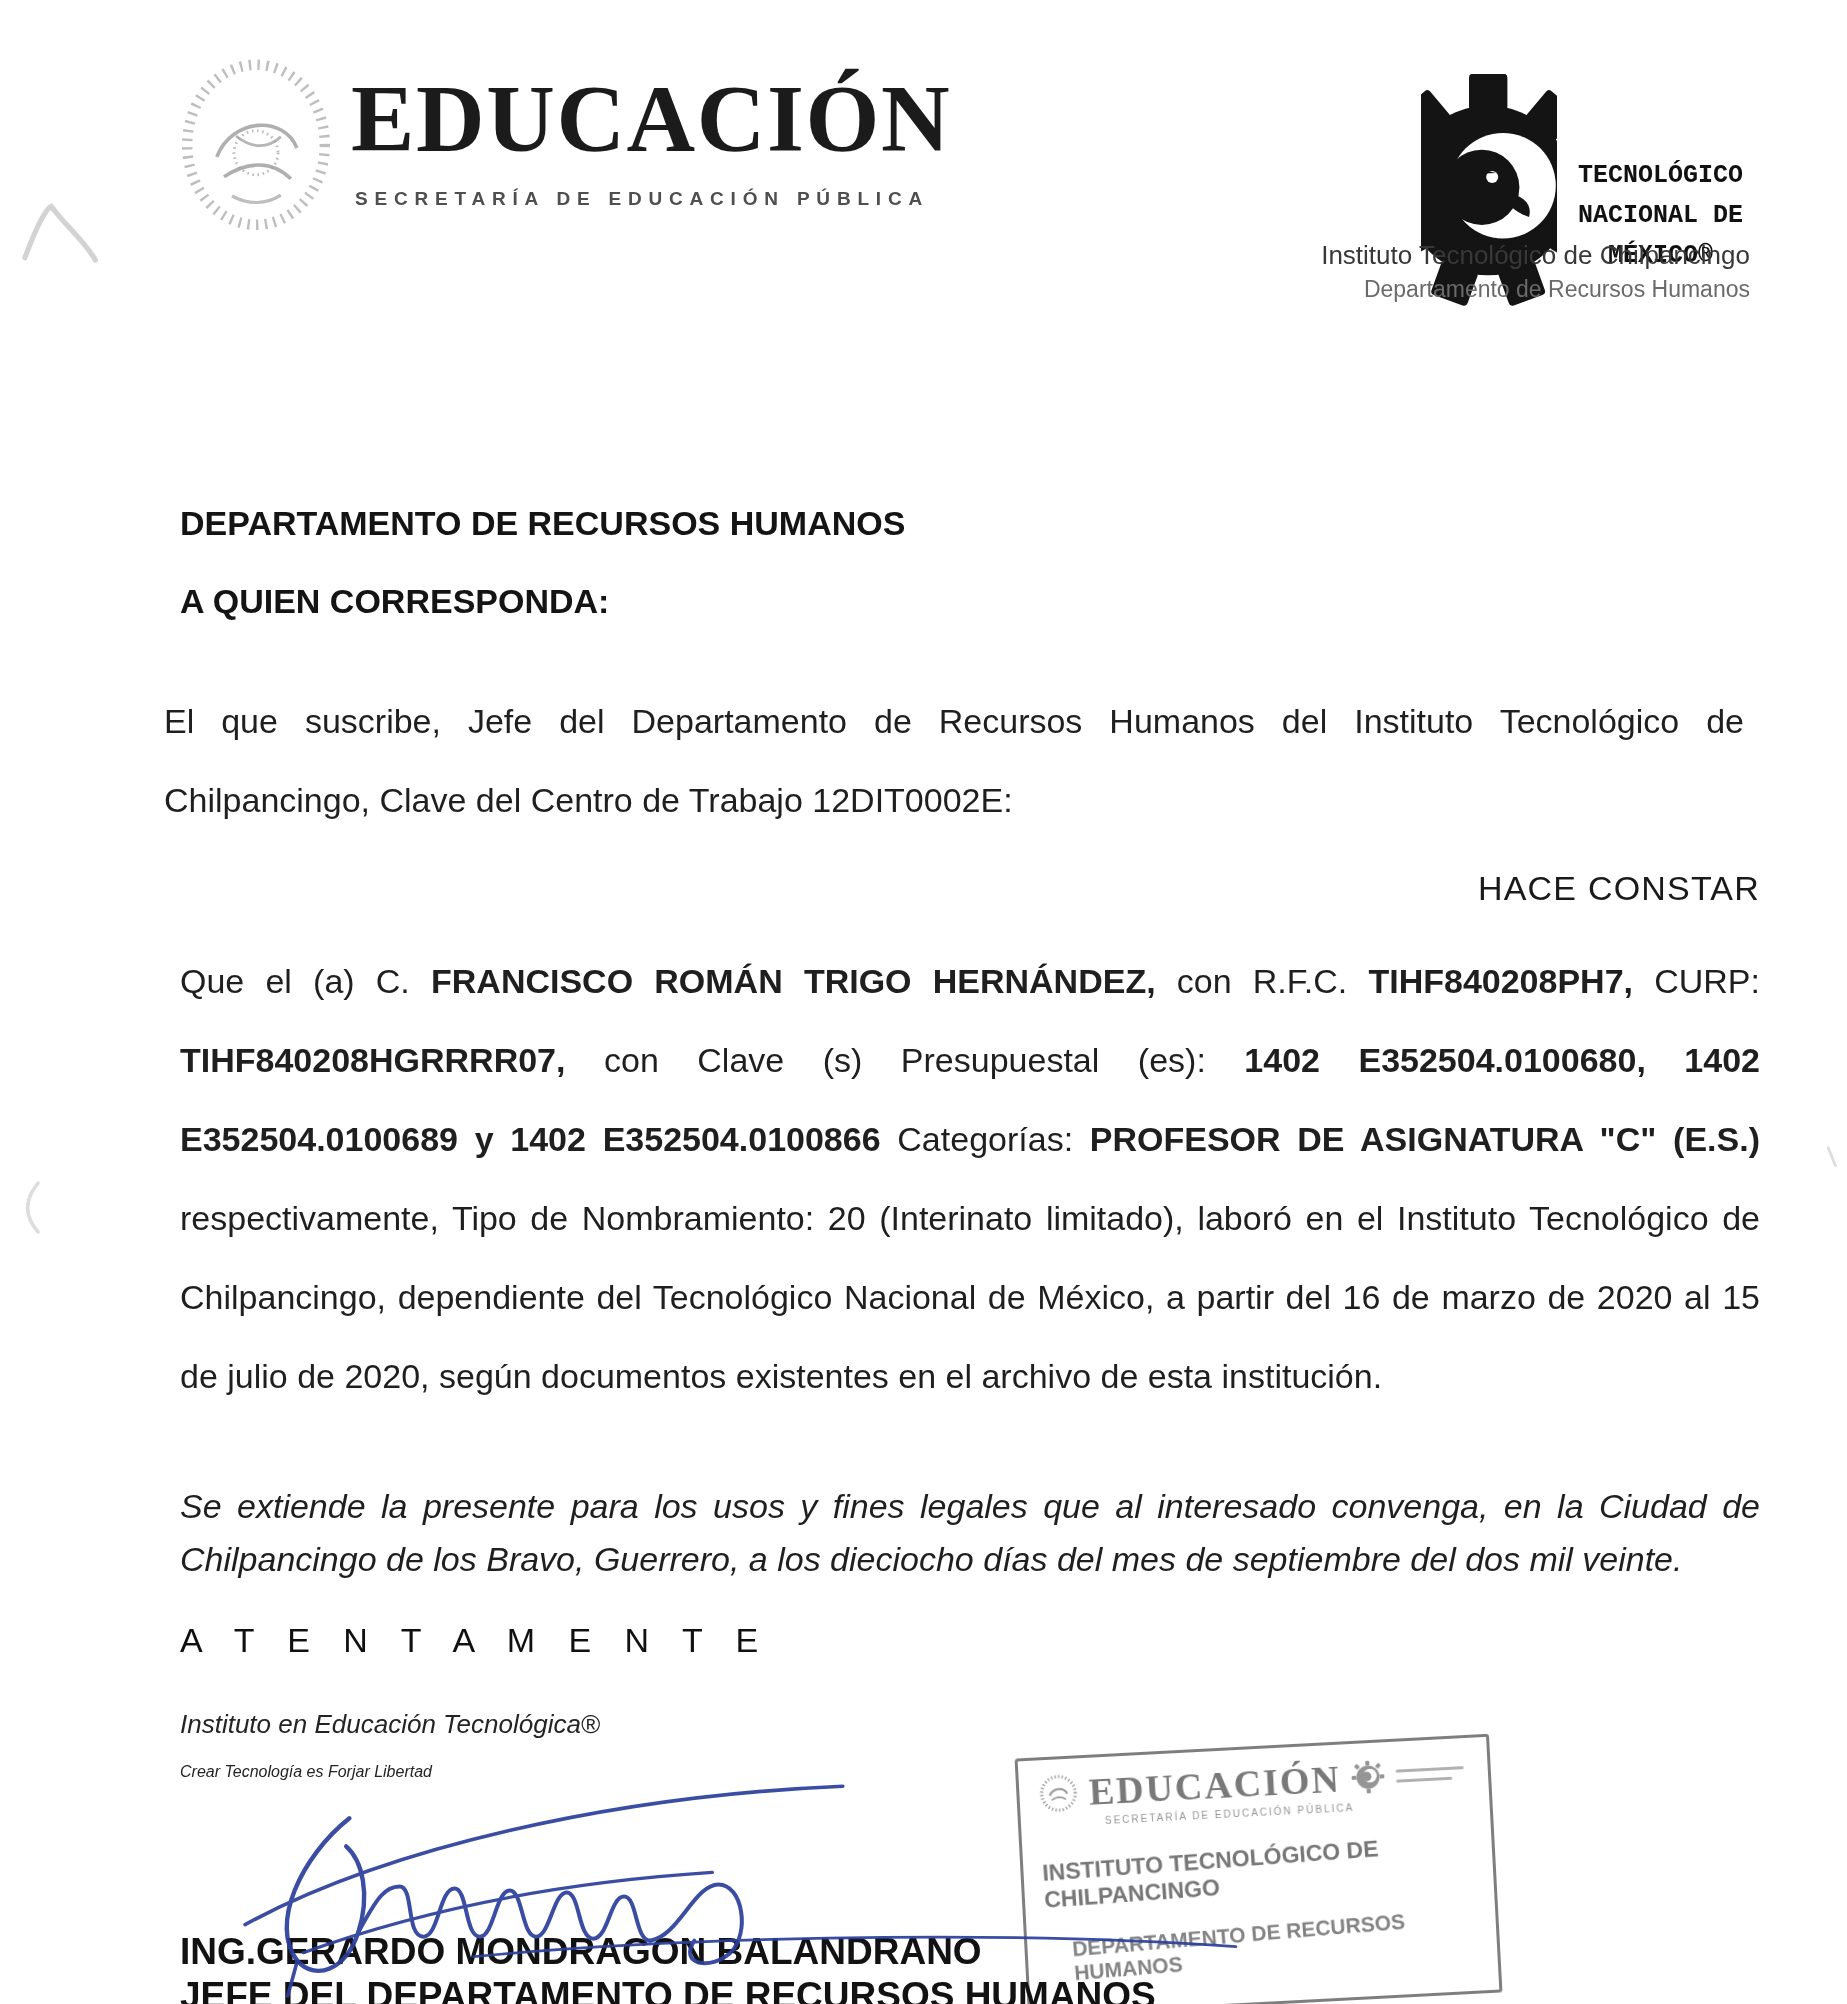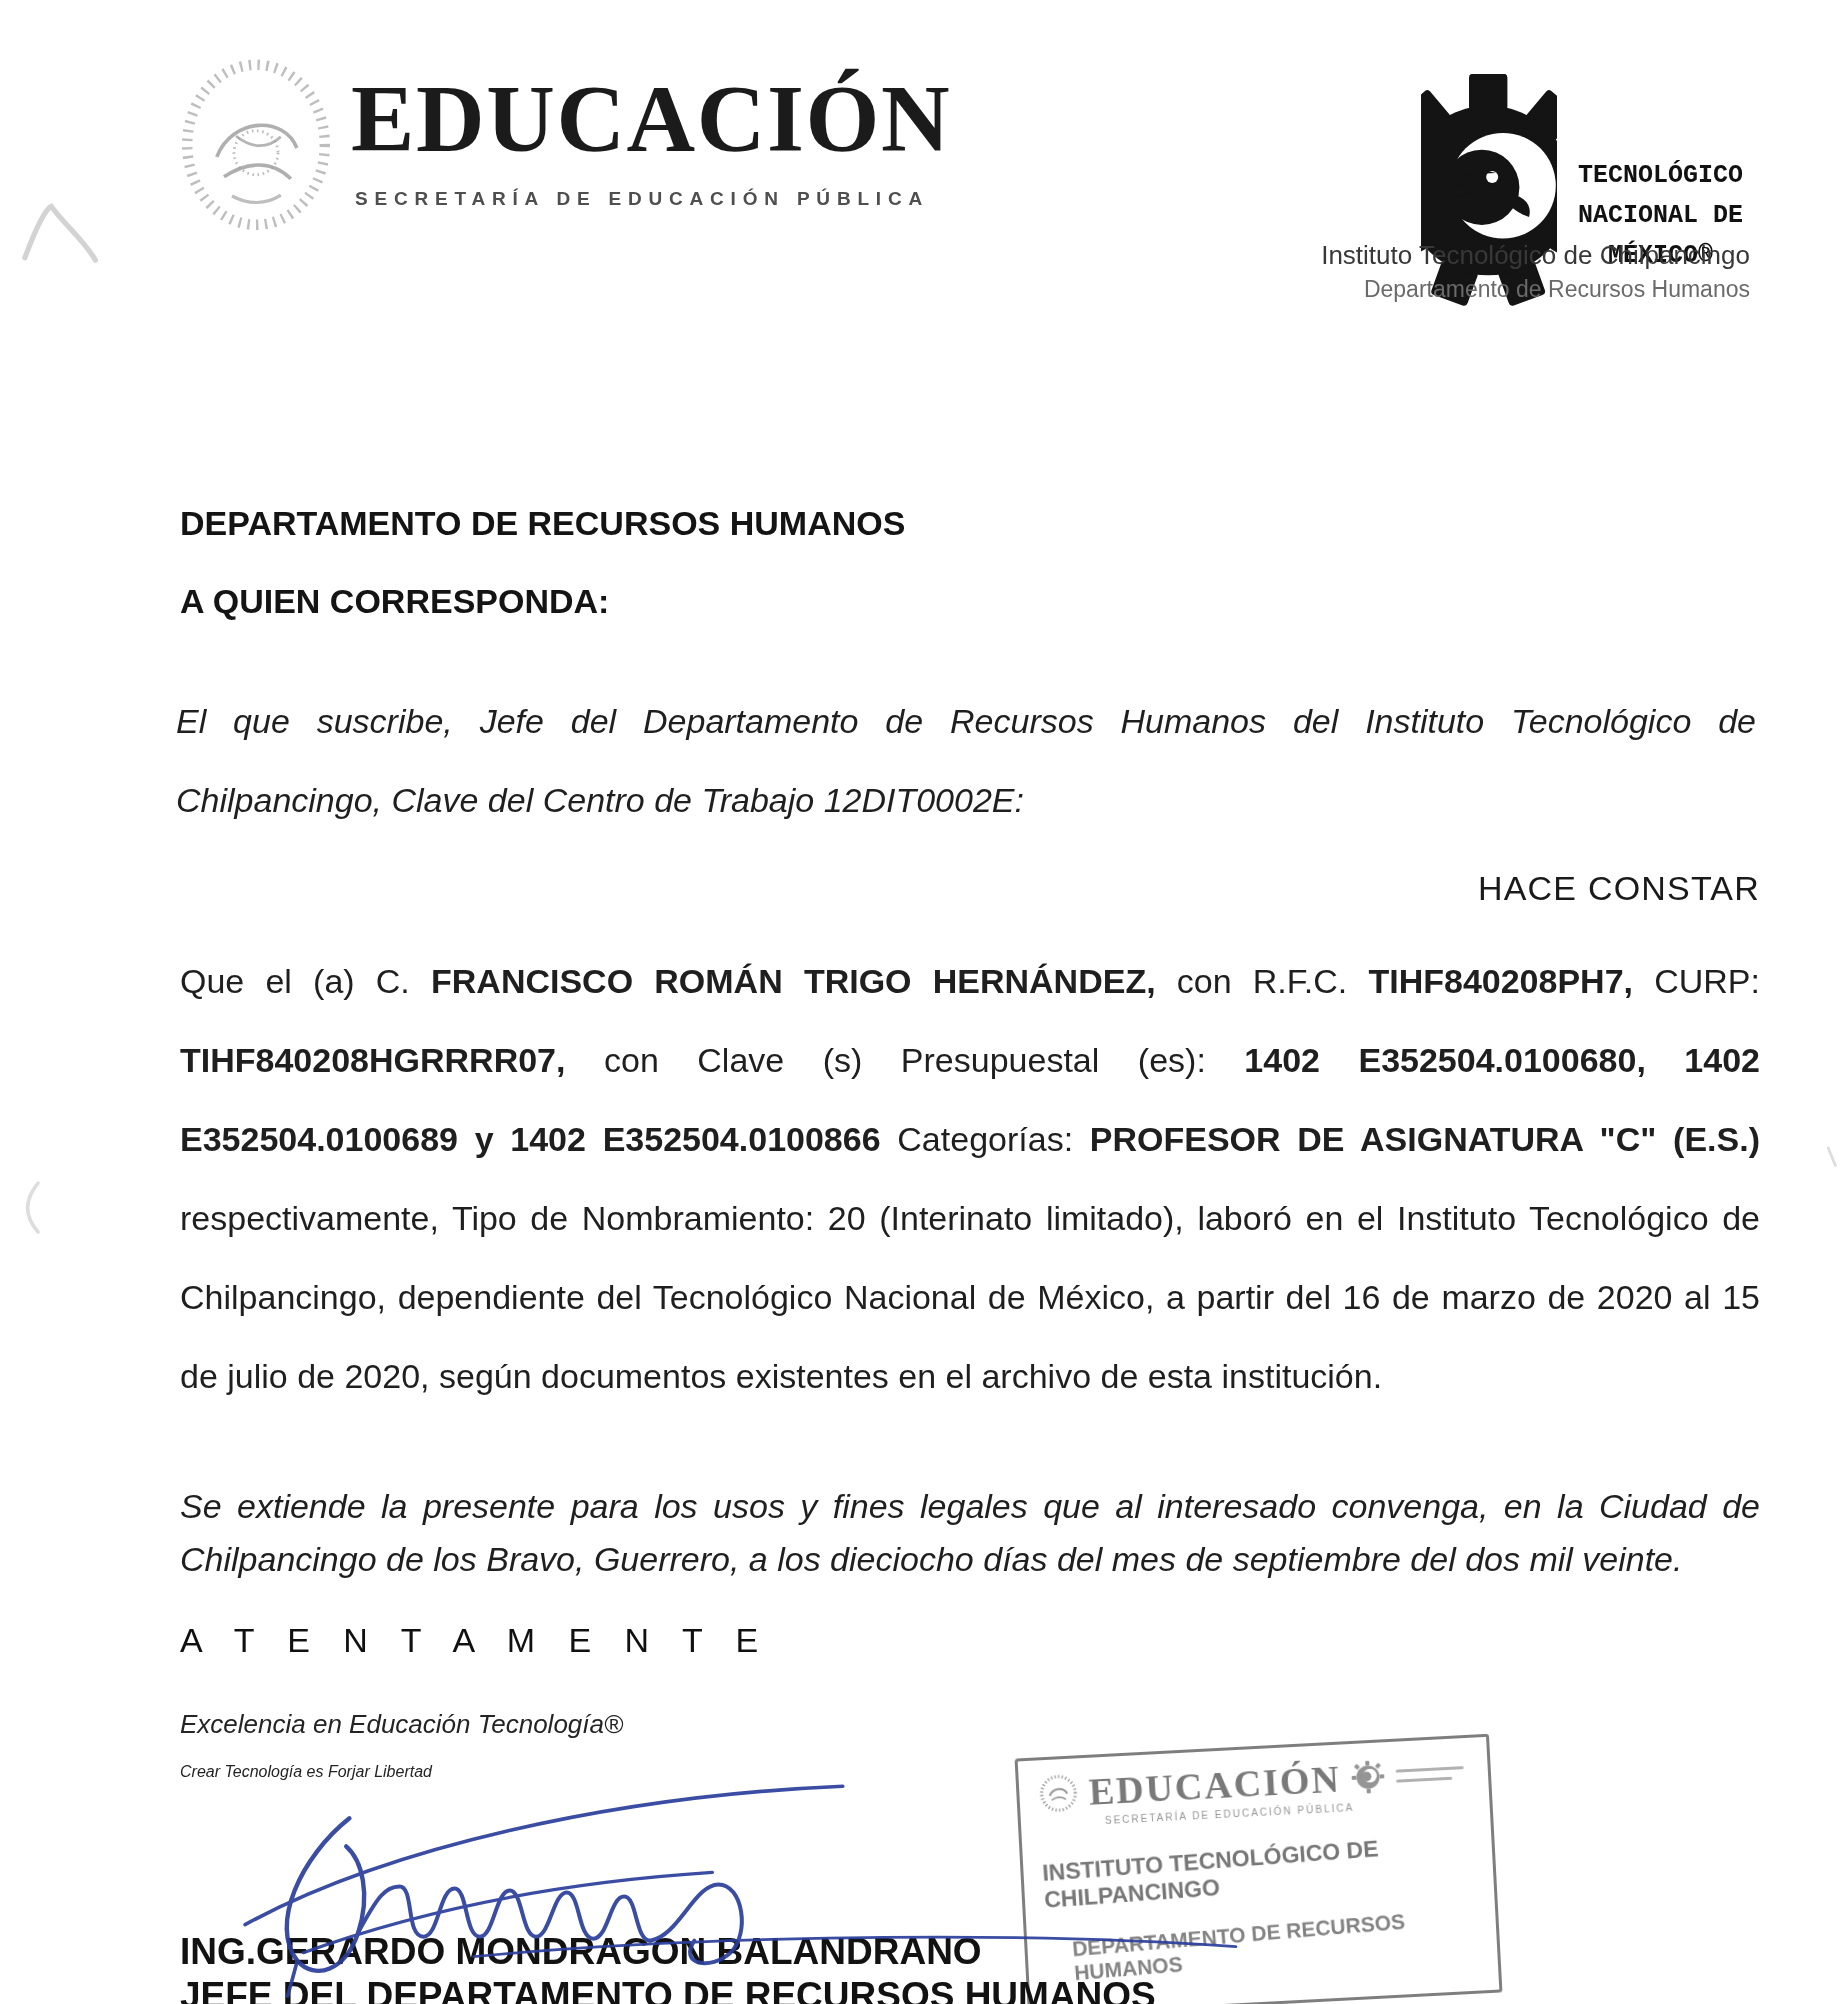--- a/index.html
+++ b/index.html
@@ -88,31 +88,31 @@
     <div>NACIONAL DE MÉXICO®</div>
   </div>
 
   <div class="abs inst-line" style="left:922px;top:240px;">Instituto Tecnológico de Chilpancingo</div>
   <div class="abs dept-line" style="left:922px;top:276px;">Departamento de Recursos Humanos</div>
 
 
   <div class="abs h-bold" style="left:180px;top:504px;">DEPARTAMENTO DE RECURSOS HUMANOS</div>
   <div class="abs h-bold" style="left:180px;top:582px;">A QUIEN CORRESPONDA:</div>
 
-  <div class="abs para lh-wide" style="left:176px;top:682px;font-style:italic;">El que suscribe, Jefe del Departamento de Recursos Humanos del Instituto Tecnológico de Chilpancingo, Clave del Centro de Trabajo 12DIT0002E:</div>
+  <div class="abs para lh-wide" style="left:164px;top:682px;">El que suscribe, Jefe del Departamento de Recursos Humanos del Instituto Tecnológico de Chilpancingo, Clave del Centro de Trabajo 12DIT0002E:</div>
 
   <div class="abs hace" style="left:180px;top:869px;">HACE CONSTAR</div>
 
   <div class="abs para lh-wide" style="left:180px;top:942px;"><span>Que el (a) C. </span><span class="b">FRANCISCO ROMÁN TRIGO HERNÁNDEZ,</span><span> con R.F.C. </span><span class="b">TIHF840208PH7,</span><span> CURP: </span><span class="b">TIHF840208HGRRRR07,</span><span> con Clave (s) Presupuestal (es): </span><span class="b">1402 E352504.0100680, 1402 E352504.0100689 y 1402 E352504.0100866</span><span> Categorías: </span><span class="b">PROFESOR DE ASIGNATURA "C" (E.S.)</span><span> respectivamente, Tipo de Nombramiento: 20 (Interinato limitado), laboró en el Instituto Tecnológico de Chilpancingo, dependiente del Tecnológico Nacional de México, a partir del 16 de marzo de 2020 al 15 de julio de 2020, según documentos existentes en el archivo de esta institución.</span></div>
 
   <div class="abs para lh-tight" style="left:180px;top:1480px;">Se extiende la presente para los usos y fines legales que al interesado convenga, en la Ciudad de Chilpancingo de los Bravo, Guerrero, a los dieciocho días del mes de septiembre del dos mil veinte.</div>
 
   <div class="abs atent" style="left:180px;top:1621px;">A T E N T A M E N T E</div>
 
-  <div class="abs slogan" style="left:180px;top:1709px;font-size:26px;">Excelencia en Educación Tecnología®</div>
+  <div class="abs slogan" style="left:180px;top:1709px;font-size:26px;">Instituto en Educación Tecnológica®</div>
   <div class="abs slogan" style="left:180px;top:1763px;font-size:16px;">Crear Tecnología es Forjar Libertad</div>
 
   <div class="abs" style="left:217px;top:1764px;z-index:7;">
     <svg width="1051" height="241" viewBox="0 0 2620 600">
       <g fill="none" stroke="#2b3e9c" stroke-linecap="round" opacity="0.92">
         <path d="M 70,400 C 420,210 980,80 1560,55" stroke-width="9"></path>
         <path d="M 215,470 C 520,360 850,295 1235,270" stroke-width="8"></path>
         <path d="M 330,135 C 210,230 130,400 200,490 C 245,540 320,515 352,420 C 383,325 362,240 322,205" stroke-width="11"></path>
         <path d="M 352,420 C 400,330 420,305 455,305 C 492,305 470,430 515,430 C 552,430 555,310 592,310 C 625,310 618,430 655,430 C 690,430 695,315 730,315 C 762,315 760,430 795,430 C 830,430 838,320 872,320 C 905,320 900,435 938,435 C 975,435 980,330 1015,330 C 1048,330 1042,440 1080,440" stroke-width="10"></path>
         <path d="M 1080,440 C 1150,430 1190,300 1250,300 C 1310,300 1330,420 1280,470 C 1230,515 1150,500 1190,440" stroke-width="10"></path>

